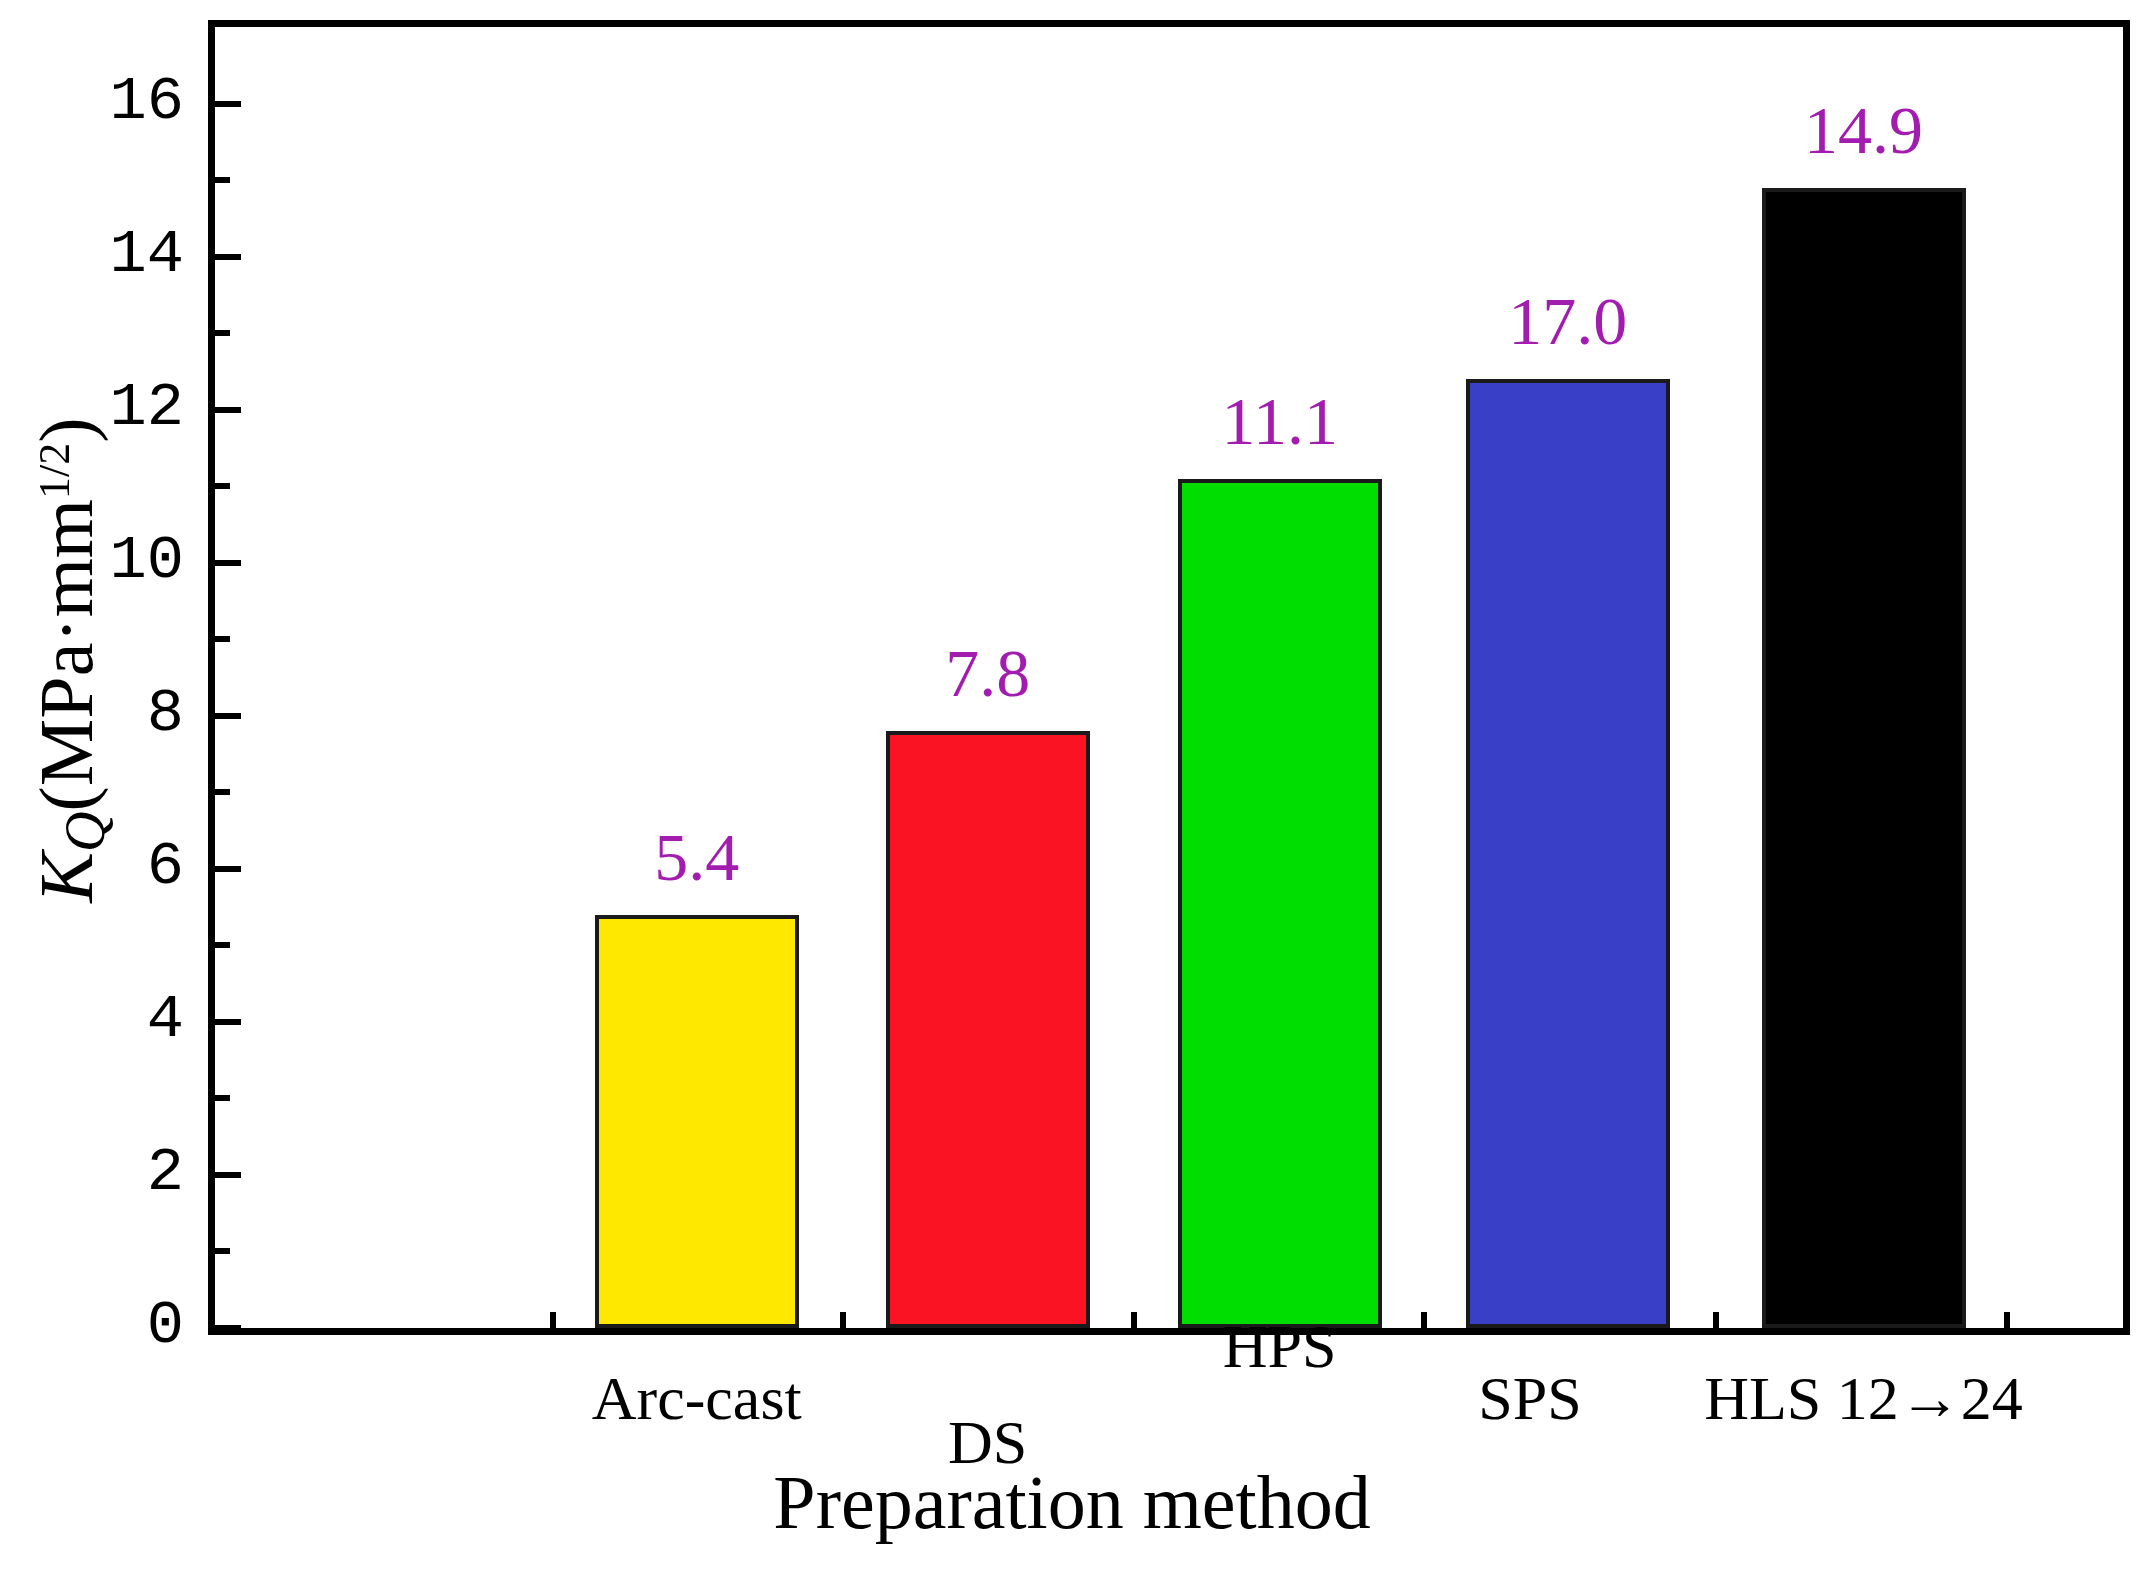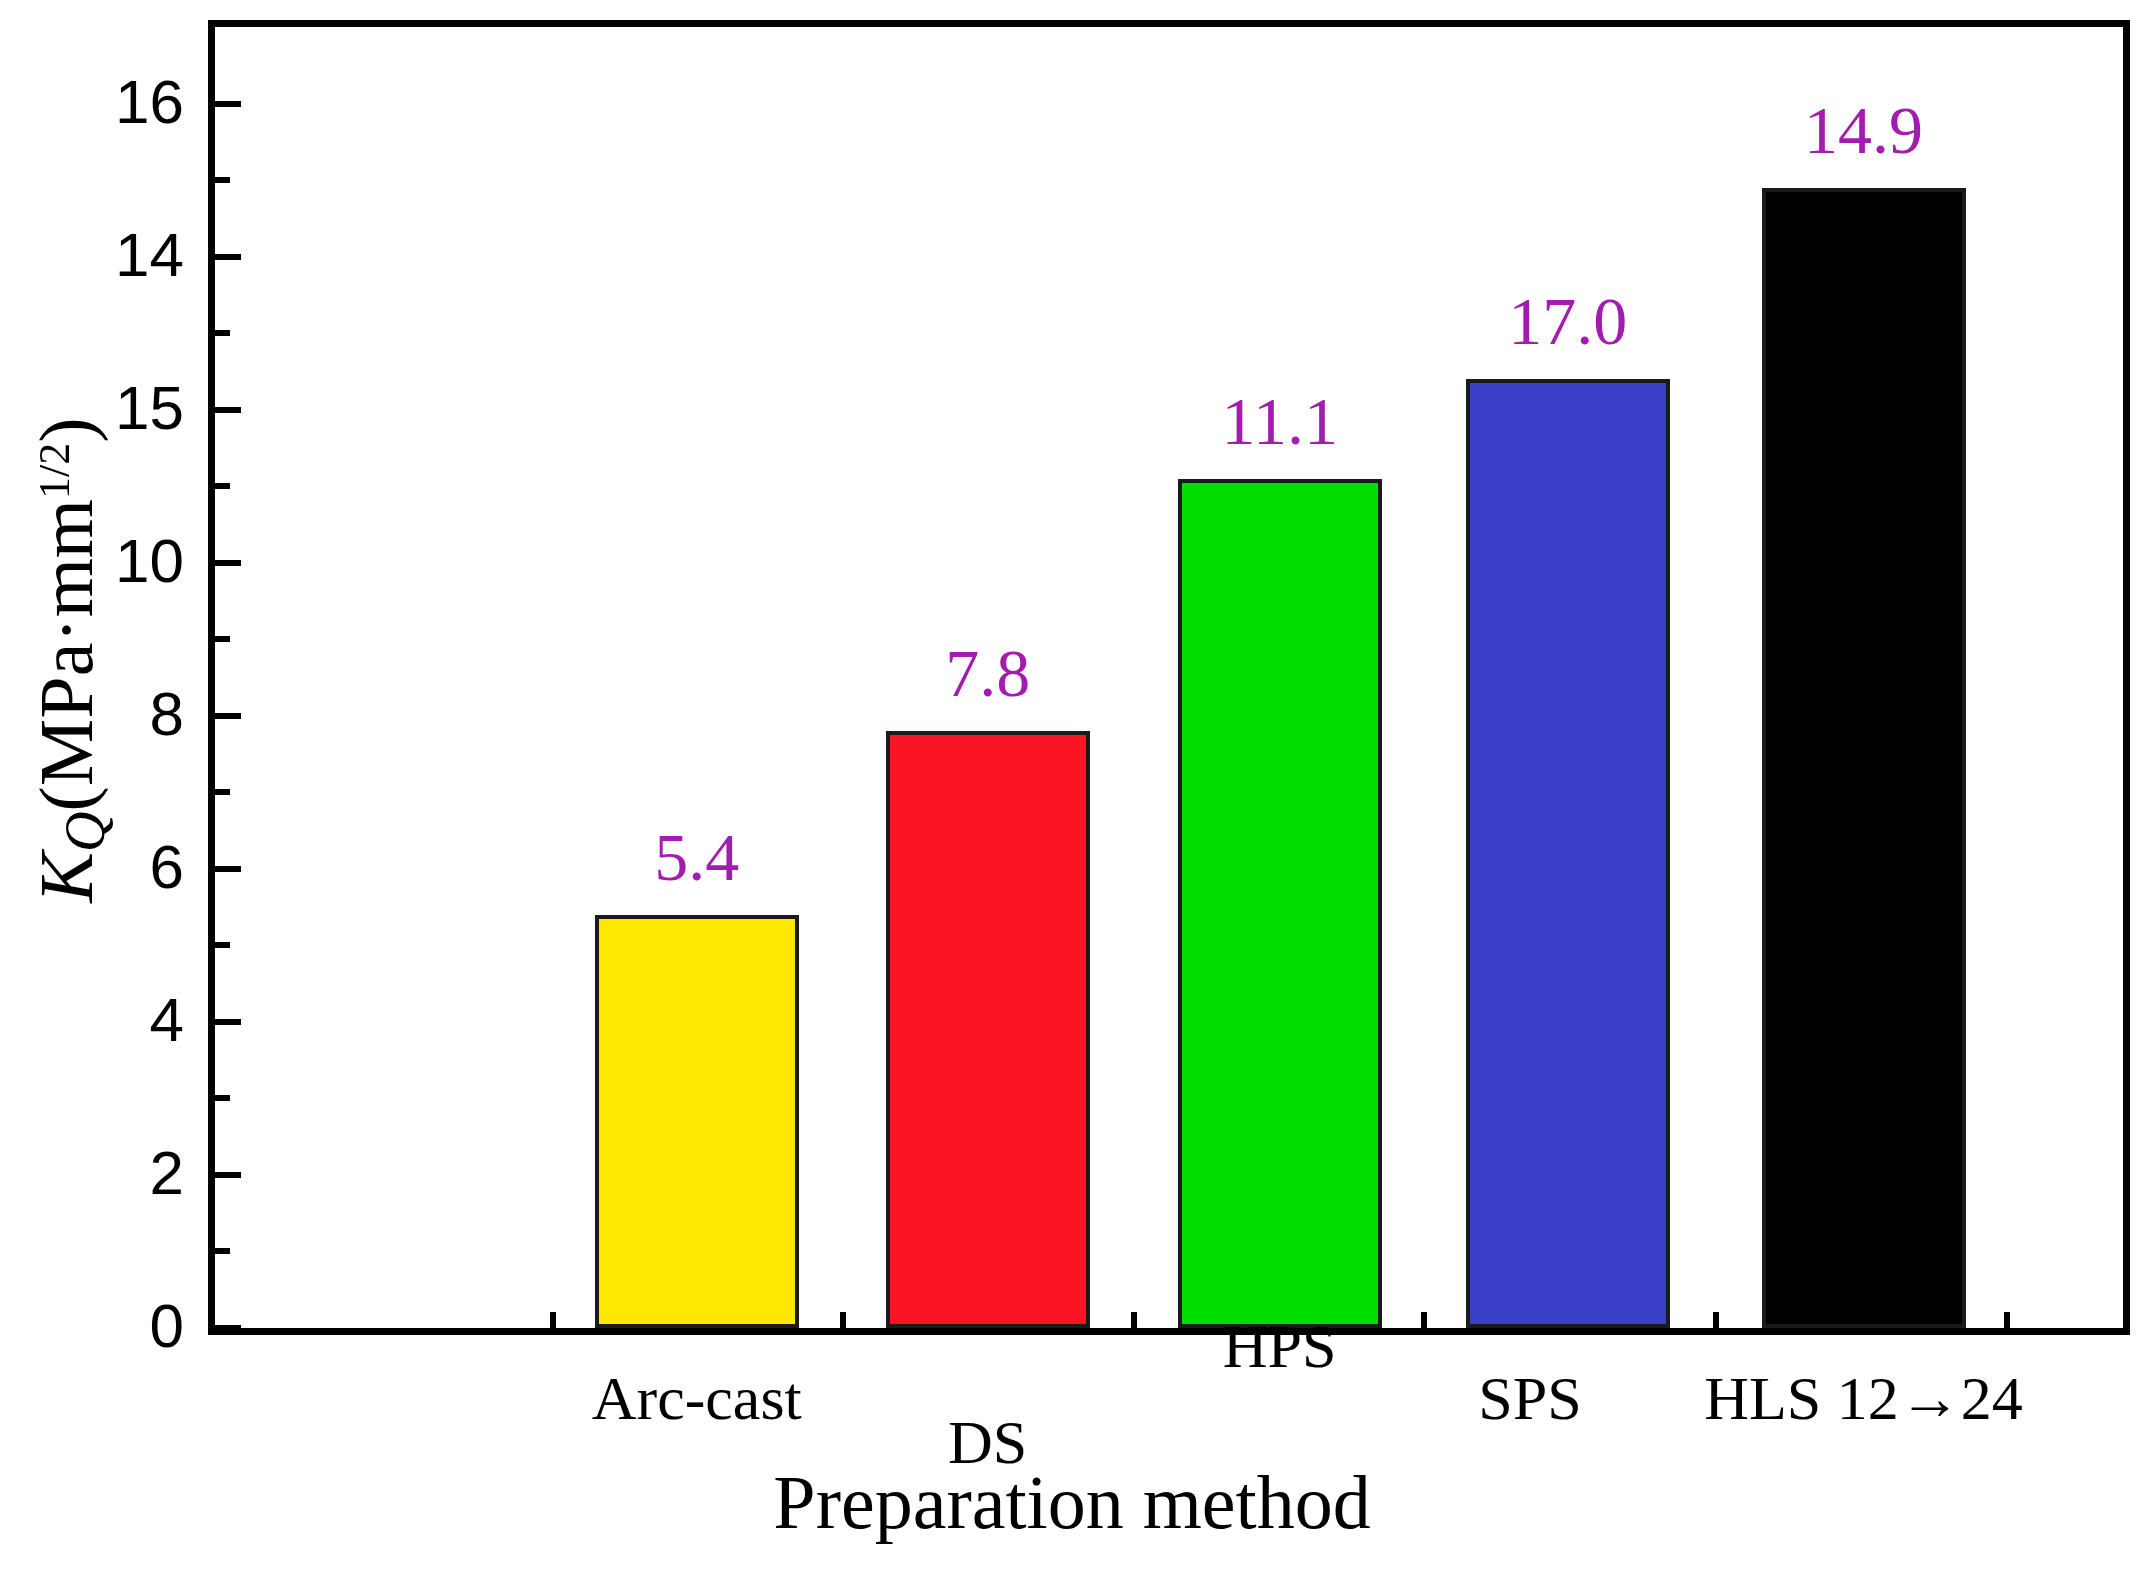--- a/index.html
+++ b/index.html
@@ -71,21 +71,21 @@
     height: 16px;
     background: #000000;
   }
 
   .ytick-text {
     position: absolute;
     width: 150px;
     text-align: right;
     font-size: 62px;
     line-height: 62px;
-    font-family: Liberation Sans, sans-serif;
+    font-family: Liberation Mono, monospace;
     color: #000000;
   }
 
   
   .bar {
     position: absolute;
     bottom: 0px;
     border: 4px solid #1a1a1a;
     box-sizing: border-box;
   }
@@ -156,21 +156,21 @@
 
 <div id="figure">
 
   <div id="ytick-labels">
       <div class="ytick-text" style="left: 34px; top: 1295px;">0</div>
       <div class="ytick-text" style="left: 34px; top: 1141.94px;">2</div>
       <div class="ytick-text" style="left: 34px; top: 988.882px;">4</div>
       <div class="ytick-text" style="left: 34px; top: 835.824px;">6</div>
       <div class="ytick-text" style="left: 34px; top: 682.765px;">8</div>
       <div class="ytick-text" style="left: 34px; top: 529.706px;">10</div>
-      <div class="ytick-text" style="left: 34px; top: 376.647px;">15</div>
+      <div class="ytick-text" style="left: 34px; top: 376.647px;">12</div>
       <div class="ytick-text" style="left: 34px; top: 223.588px;">14</div>
       <div class="ytick-text" style="left: 34px; top: 70.5294px;">16</div>
     </div>
 
   <div id="plot-frame">
     <div id="plot-area">
       <div id="yticks">
           <div class="ytick-major" style="top: 1298px;"></div>
           <div class="ytick-major" style="top: 1144.94px;"></div>
           <div class="ytick-major" style="top: 991.882px;"></div>

